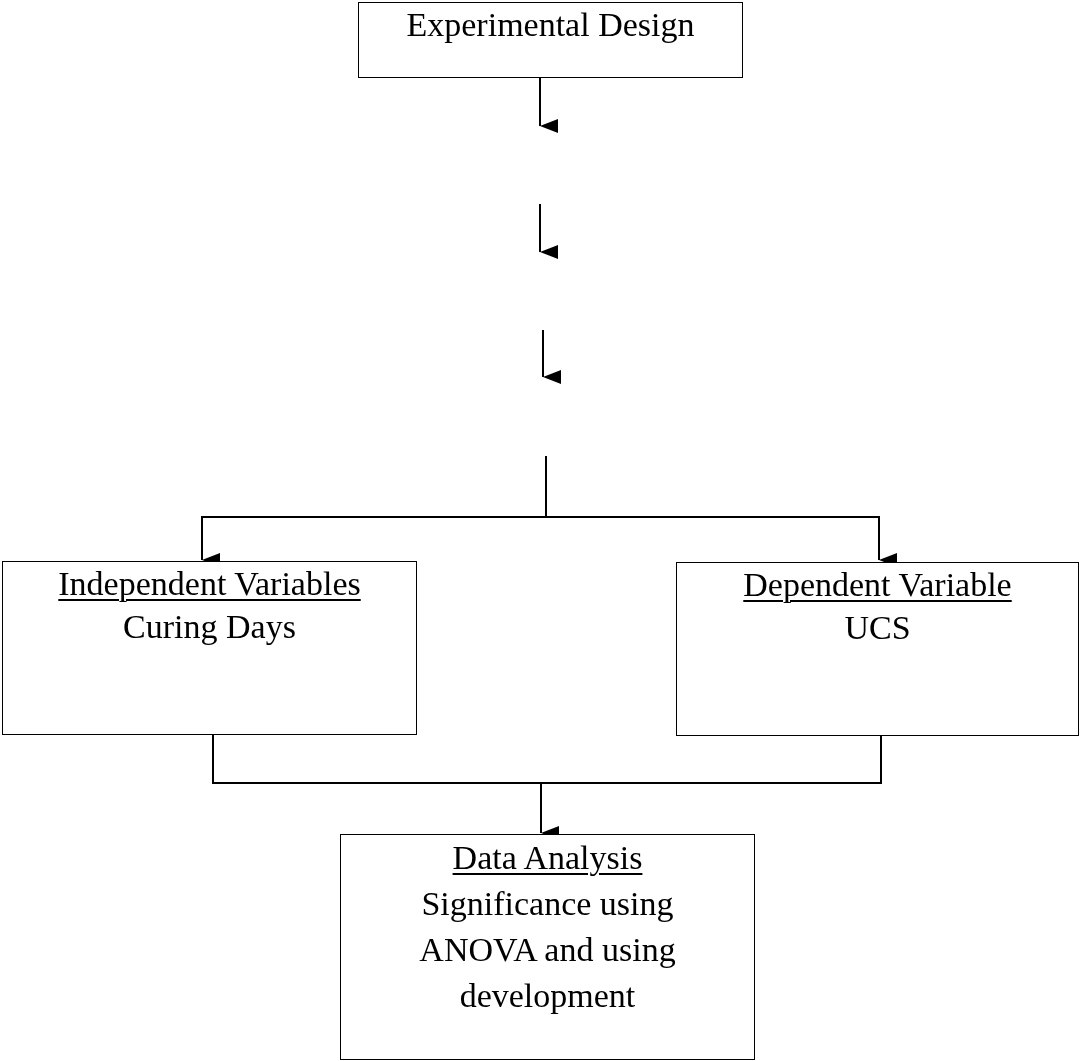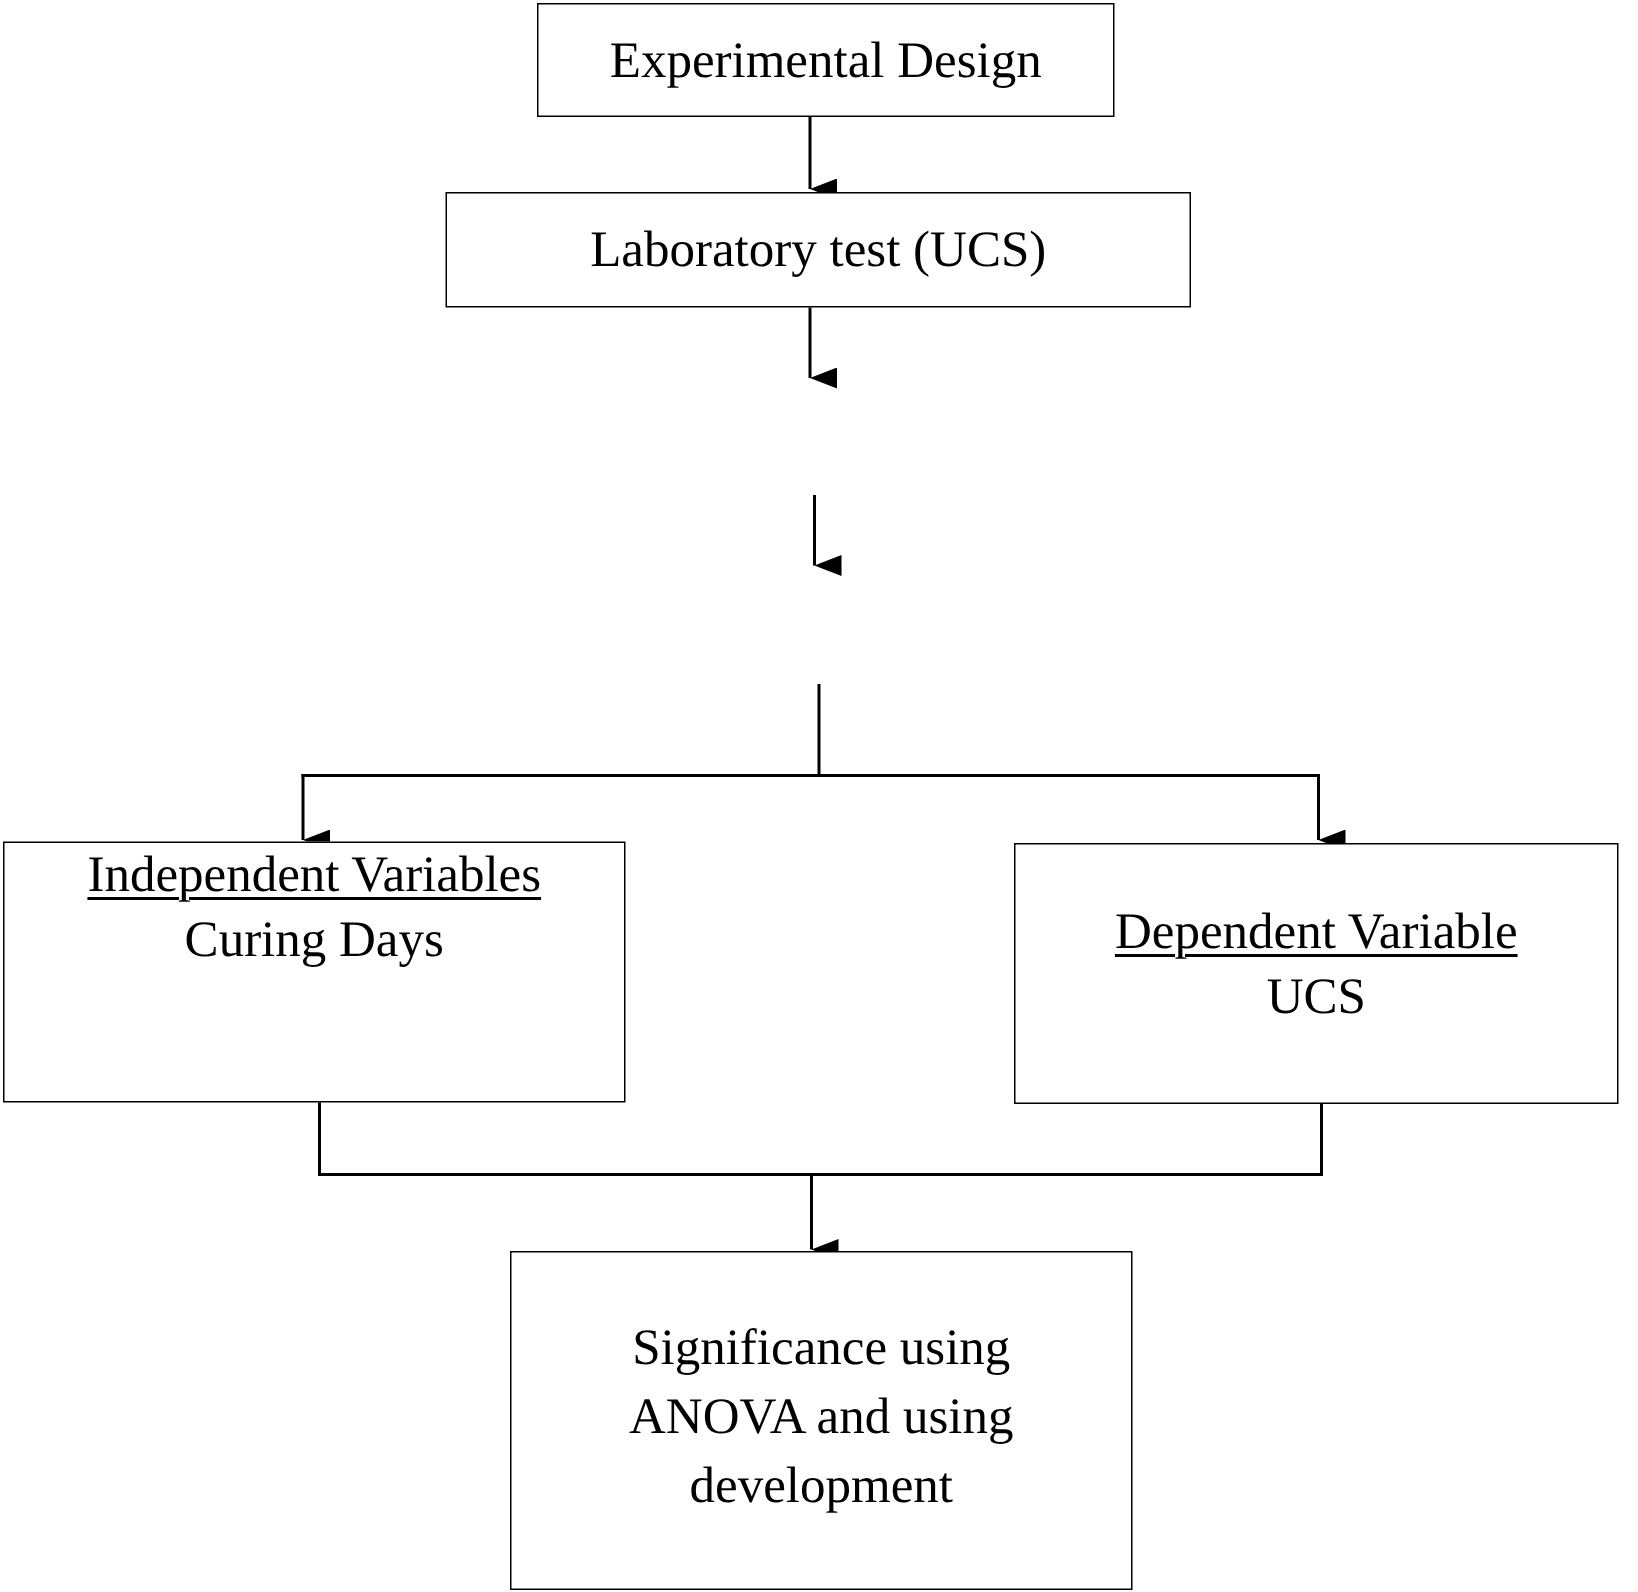--- a/index.html
+++ b/index.html
@@ -6,21 +6,21 @@
     body { width: 1092px; height: 1061px; position: relative; overflow: hidden; }
     .stage { position: absolute; left: 0; top: 0; width: 1092px; height: 1061px; }
     .box {
       position: absolute;
       box-sizing: border-box;
       border: 1.5px solid #000;
       background: #fff;
       display: flex;
       flex-direction: column;
       align-items: center;
-      justify-content: center;
+      justify-content: flex-start;
       text-align: center;
       font-family: "Liberation Serif", "DejaVu Serif", serif;
       font-size: 34px;
       line-height: 43px;
       color: #000;
     }
     .box .line { display: block; white-space: nowrap; }
     .box .heading { text-decoration: underline; text-decoration-thickness: 2px; text-underline-offset: 4px; }
     sub { font-size: 22px; vertical-align: -4px; line-height: 0; }
     svg.connectors { position: absolute; left: 0; top: 0; }
@@ -51,35 +51,33 @@
     <line x1="213" y1="734" x2="213" y2="784" stroke="#000" stroke-width="2"></line>
     <line x1="881" y1="735" x2="881" y2="784" stroke="#000" stroke-width="2"></line>
     <line x1="212" y1="783" x2="882" y2="783" stroke="#000" stroke-width="2"></line>
     <line x1="541" y1="783" x2="541" y2="833" stroke="#000" stroke-width="2" marker-end="url(#arrowhead)"></line>
   </svg>
 
   <div class="box" style="left:358px; top:2px; width:385px; height:76px;">
     <span class="line">Experimental Design</span>
   </div>
 
-  <div class="box" style="left:297px; top:128px; width:497px; height:77px;">
-    <span class="line">Laboratory test (UCS)</span>
-  </div>
 
 
 
   <div class="box" style="left:2px; top:561px; width:415px; height:174px; justify-content:flex-start; padding-top:0;">
     <span class="line heading">Independent Variables</span>
     <span class="line">Curing Days</span>
   </div>
 
   <div class="box" style="left:676px; top:562px; width:403px; height:174px; padding-bottom:12px;">
     <span class="line heading">Dependent Variable</span>
     <span class="line">UCS</span>
   </div>
 
   <div class="box" style="left:340px; top:834px; width:415px; height:226px; line-height:46px; padding-bottom:4px;">
+    <span class="line heading">Data Analysis</span>
     <span class="line">Significance using</span>
     <span class="line">ANOVA and using</span>
     <span class="line">development</span>
   </div>
 
 </div>
 
 </body></html>

